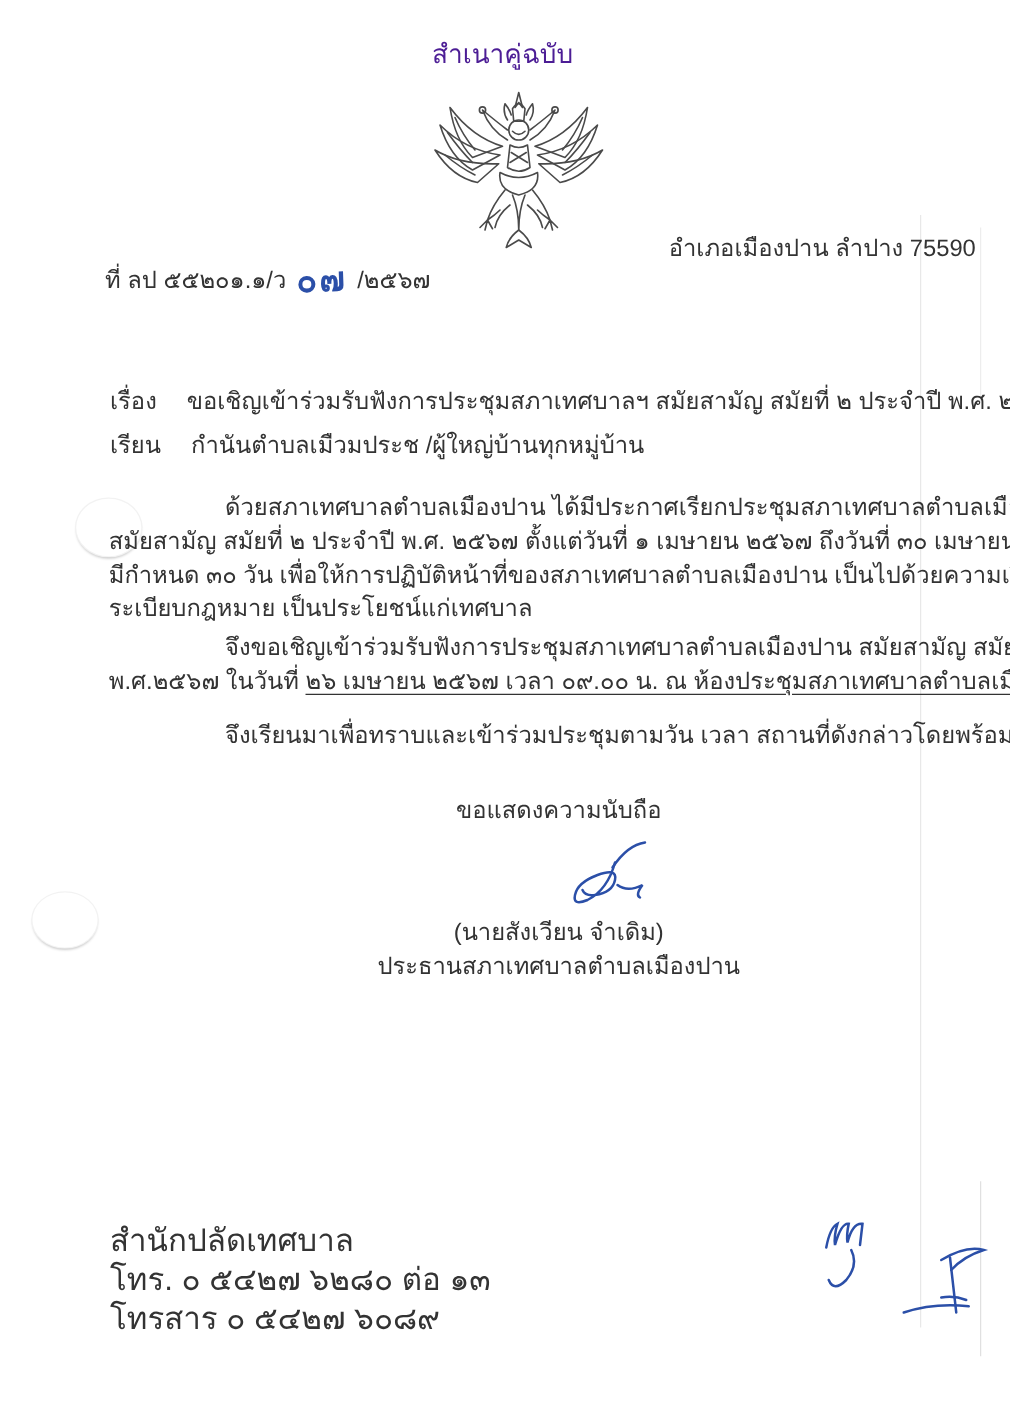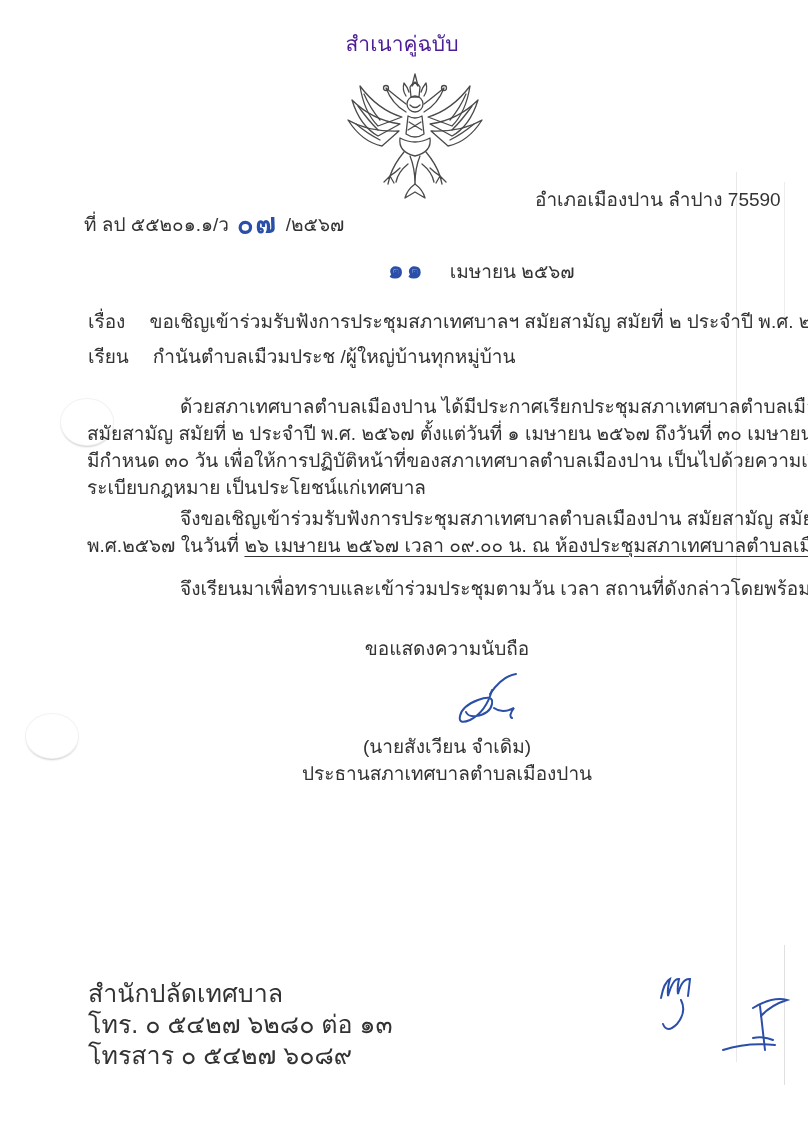--- a/index.html
+++ b/index.html
@@ -105,24 +105,20 @@
   <div class="abs t docno">
     <span>ที่ ลป ๕๕๒๐๑.๑/ว</span>
     <span class="ink hand-no">๐๗</span>
     <span>/๒๕๖๗</span>
   </div>
 
   <div class="abs t sender">
     <div>อำเภอเมืองปาน ลำปาง 75590</div>
   </div>
 
-  <div class="abs t dateline">
-    <span class="ink hand-day">๑๑</span>
-    <span>เมษายน ๒๕๖๗</span>
-  </div>
 
   <div class="abs t subject labelrow">
     <span>เรื่อง</span>
     <span>ขอเชิญเข้าร่วมรับฟังการประชุมสภาเทศบาลฯ สมัยสามัญ สมัยที่ ๒ ประจำปี พ.ศ. ๒๕๖๗</span>
   </div>
 
   <div class="abs t salute labelrow">
     <span>เรียน</span>
     <span>กำนันตำบลเมืวมประช /ผู้ใหญ่บ้านทุกหมู่บ้าน</span>
   </div>

